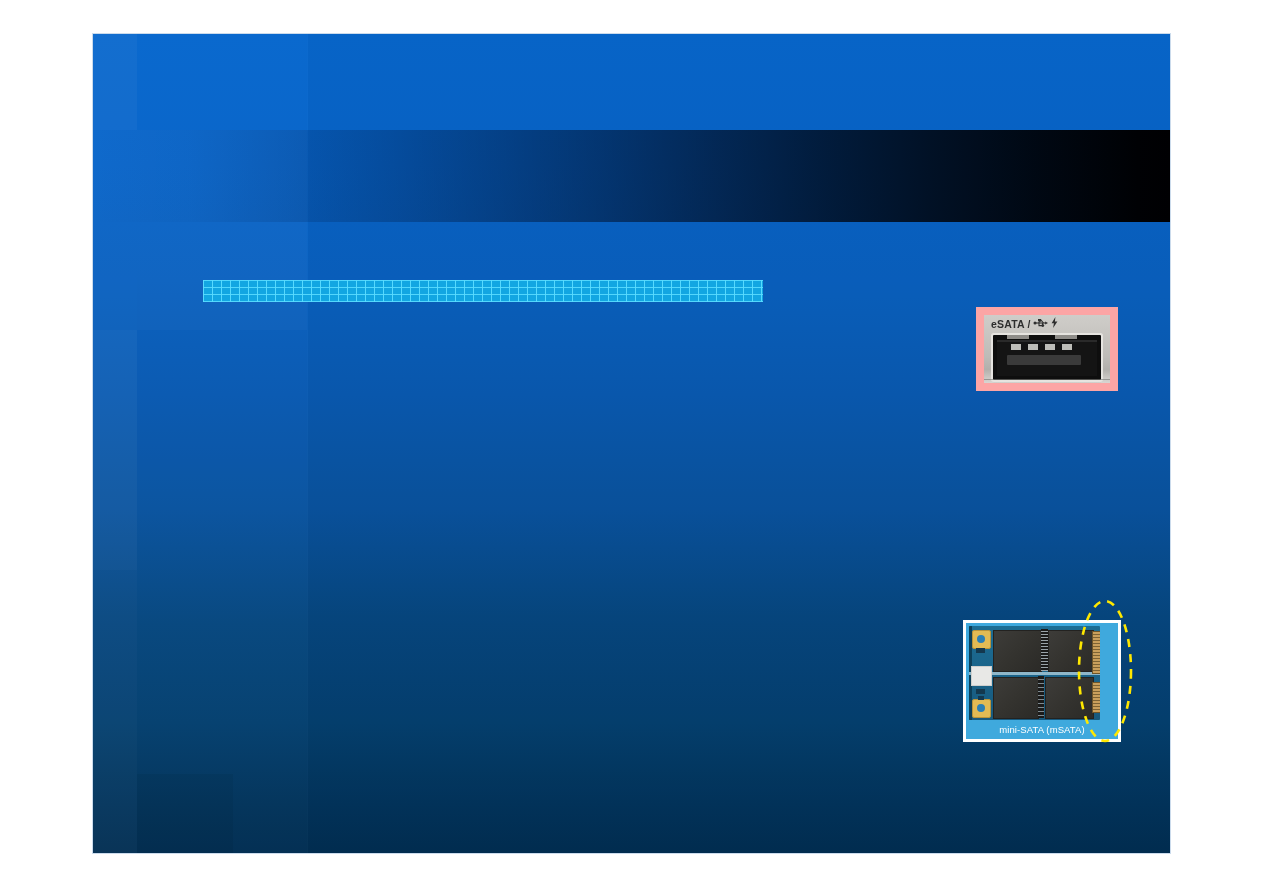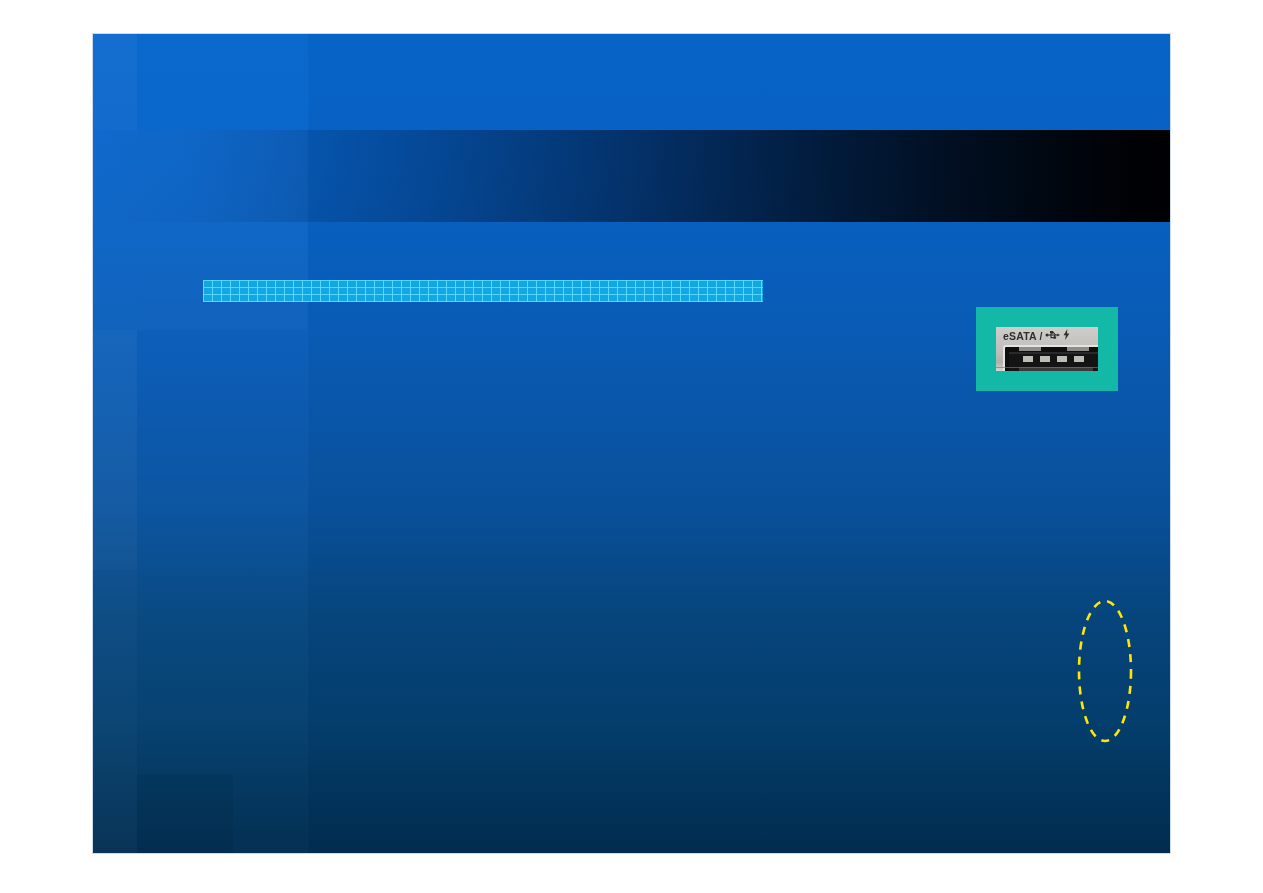--- a/index.html
+++ b/index.html
@@ -105,22 +105,22 @@
         rgba(14,150,210,0.0) 7px);
   }
 
   
   .esata-photo {
     position: absolute;
     left: 976px;
     top: 307px;
     width: 142px;
     height: 84px;
-    background: #14b8a6;
-    padding: 20px;
+    background: #fca5a5;
+    padding: 8px;
     box-sizing: border-box;
   }
   .esata-plate {
     position: relative;
     width: 100%;
     height: 100%;
     background: linear-gradient(to bottom, #cfcdc9 0%, #c6c4c0 34%, #bdbbb7 62%, #b2b0ac 80%, #c9c7c3 92%, #d8d6d2 100%);
     overflow: hidden;
   }
   .esata-label {
@@ -383,18 +383,48 @@
           <div class="esata-pin" style="left:31px;"></div>
           <div class="esata-pin" style="left:48px;"></div>
           <div class="esata-pin" style="left:65px;"></div>
         </div>
       </div>
 
       <div class="esata-bottom-line"></div>
     </div>
   </div>
 
+  <div class="msata-photo">
+    <div class="msata-inner">
+      <div class="msata-board">
+        <div class="pcb-edge-left"></div>
+        <div class="pcb-mid-line"></div>
+
+        <div class="nand nand-1"></div>
+        <div class="nand nand-2"></div>
+        <div class="nand nand-3"></div>
+        <div class="nand nand-4"></div>
+
+        <div class="chip-col"></div>
+        <div class="chip-col2"></div>
+
+        <div class="gold-pad gold-pad-top"></div>
+        <div class="gold-pad gold-pad-bottom"></div>
+
+        <div class="sticker"></div>
+
+        <div class="smd smd-a"></div>
+        <div class="smd smd-b"></div>
+        <div class="smd smd-c"></div>
+
+        <div class="edge-conn edge-conn-top"></div>
+        <div class="edge-conn edge-conn-bottom"></div>
+      </div>
+
+      <div class="msata-caption">mini-SATA (mSATA)</div>
+    </div>
+  </div>
 
   <svg class="highlight-ellipse" viewBox="0 0 58 146">
     <ellipse cx="29" cy="73" rx="26" ry="70"></ellipse>
   </svg>
 
 </div>
 
 </body></html>

